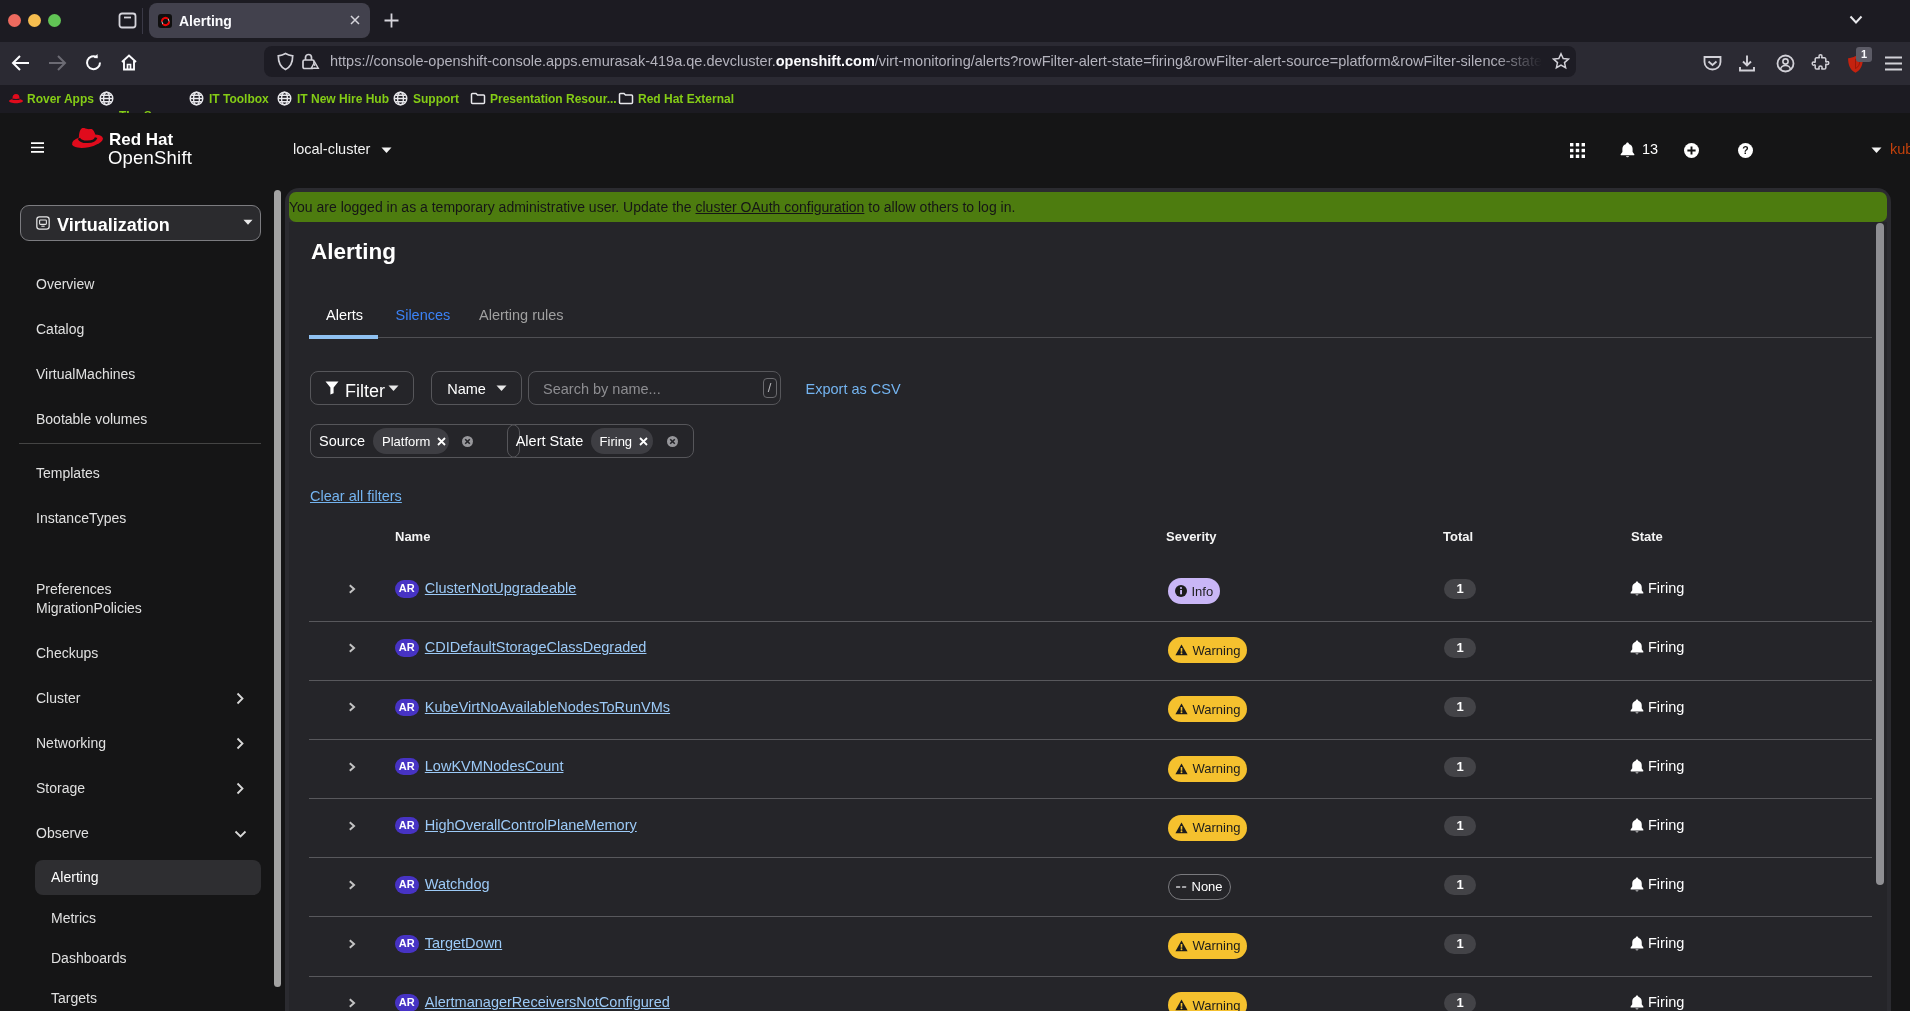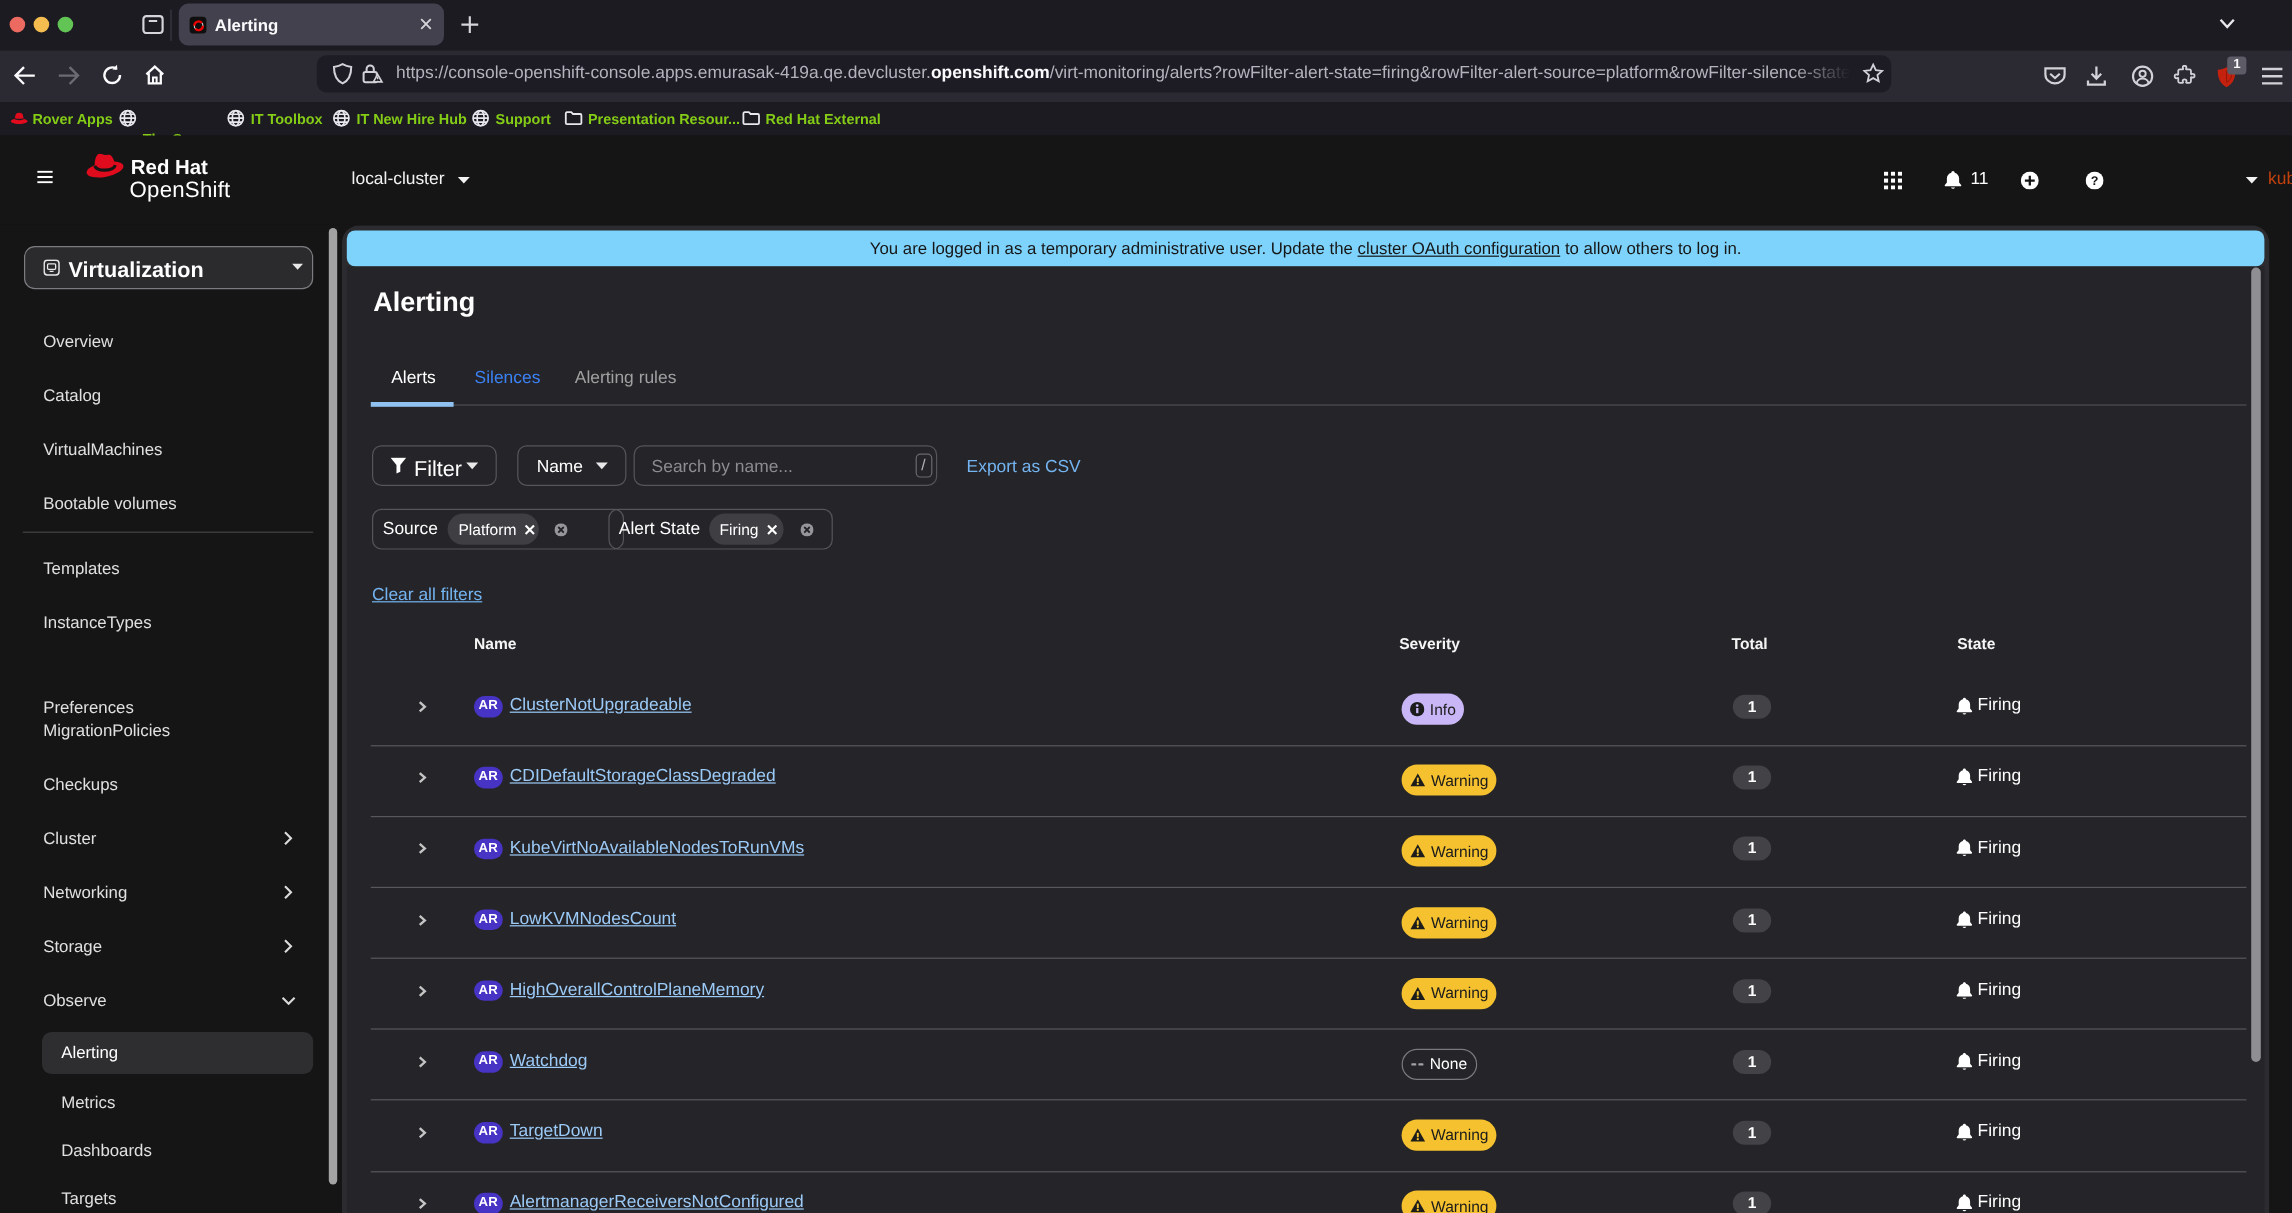--- a/index.html
+++ b/index.html
@@ -12,22 +12,22 @@
   #tab { position:absolute; left:149px; top:3px; width:221px; height:35px; background:#42414d; border-radius:8px; }
   #navbar { position:absolute; left:0; top:42px; width:1910px; height:43px; background:#2b2a33; }
   #urlbar { position:absolute; left:264px; top:4px; width:1312px; height:31px; background:#1d1c24; border-radius:8px; }
   #bookmarks { position:absolute; left:0; top:85px; width:1910px; height:28px; background:#1c1b22;
     color:#84cc16; font-size:12px; font-weight:700; }
   
   #masthead { position:absolute; left:0; top:113px; width:1910px; height:74px; background:#151516; }
   #sidebar { position:absolute; left:0; top:187px; width:275px; height:824px; background:#151516; color:#e0e0e0; font-size:14px; }
   #sidescroll { position:absolute; left:274px; top:190px; width:7px; height:797px; background:#a3a3a3; border-radius:4px; }
   #wrapper { position:absolute; left:285px; top:188px; width:1606px; height:823px; background:#2b2b30; border-radius:14px 14px 0 0; }
-  #banner { position:absolute; left:4px; top:4px; width:1598px; height:30px; background:#7dd3fc; border-radius:7px;
-    color:#161616; font-size:14px; display:flex; align-items:center; justify-content:center; }
+  #banner { position:absolute; left:4px; top:4px; width:1598px; height:30px; background:#4d7c0f; border-radius:7px;
+    color:#161616; font-size:14px; display:flex; align-items:center; }
   #panel { position:absolute; left:4px; top:34px; width:1598px; height:789px; background:#252529; }
   
   .ctitle { position:absolute; left:22px; top:17px; font-size:22.5px; font-weight:700; color:#fff; }
   .link { color:#74b4f0; }
   .chip-group { position:absolute; height:34px; border:1px solid #56565a; border-radius:8px;
     display:flex; align-items:center; color:#fff; font-size:14.5px; }
   .chip { background:#3e3e43; border-radius:13px; height:26px; display:flex; align-items:center;
     font-size:13px; color:#fff; padding:0 9px; white-space:nowrap; }
   .chip svg { flex:none; }
   .th { font-size:13px; font-weight:700; color:#f5f5f5; }
@@ -194,21 +194,21 @@
       <rect x="5.8" y="5.8" width="3.4" height="3.4" fill="#fff"></rect>
       <rect x="11.6" y="5.8" width="3.4" height="3.4" fill="#fff"></rect>
     <rect x="0" y="11.6" width="3.4" height="3.4" fill="#fff"></rect>
       <rect x="5.8" y="11.6" width="3.4" height="3.4" fill="#fff"></rect>
       <rect x="11.6" y="11.6" width="3.4" height="3.4" fill="#fff"></rect>
   </svg>
   <svg class="abs" style="left:1620px;top:29px" width="15" height="16" viewBox="0 0 15 16">
     <path d="M7.5 0.5 C8.3 0.5 8.9 1.1 8.9 1.9 C11.2 2.5 12.6 4.4 12.6 6.8 L12.6 10 L14.3 12.2 C14.6 12.7 14.3 13.3 13.7 13.3 H1.3 C0.7 13.3 0.4 12.7 0.7 12.2 L2.4 10 L2.4 6.8 C2.4 4.4 3.8 2.5 6.1 1.9 C6.1 1.1 6.7 0.5 7.5 0.5 Z" fill="#fff"></path>
     <path d="M5.8 14.3 A1.9 1.9 0 0 0 9.2 14.3 Z" fill="#fff"></path>
   </svg>
-  <div class="abs" style="left:1642px;top:28px;color:#fff;font-size:14.5px;">11</div>
+  <div class="abs" style="left:1642px;top:28px;color:#fff;font-size:14.5px;">13</div>
   <svg class="abs" style="left:1684px;top:30px" width="15" height="15" viewBox="0 0 15 15">
     <circle cx="7.5" cy="7.5" r="7.5" fill="#fff"></circle>
     <path d="M7.5 3.4 V11.6 M3.4 7.5 H11.6" stroke="#141414" stroke-width="1.9"></path>
   </svg>
   <svg class="abs" style="left:1738px;top:30px" width="15" height="15" viewBox="0 0 15 15">
     <circle cx="7.5" cy="7.5" r="7.5" fill="#fff"></circle>
     <text x="7.5" y="11.3" text-anchor="middle" font-family="Liberation Sans" font-size="10.5" font-weight="700" fill="#141414">?</text>
   </svg>
   <div class="abs" style="left:1890px;top:28px;color:#c2410c;font-size:14.5px;">kube:admin</div>
   <svg class="abs" style="left:1871px;top:34px" width="11" height="7" viewBox="0 0 11 7">

